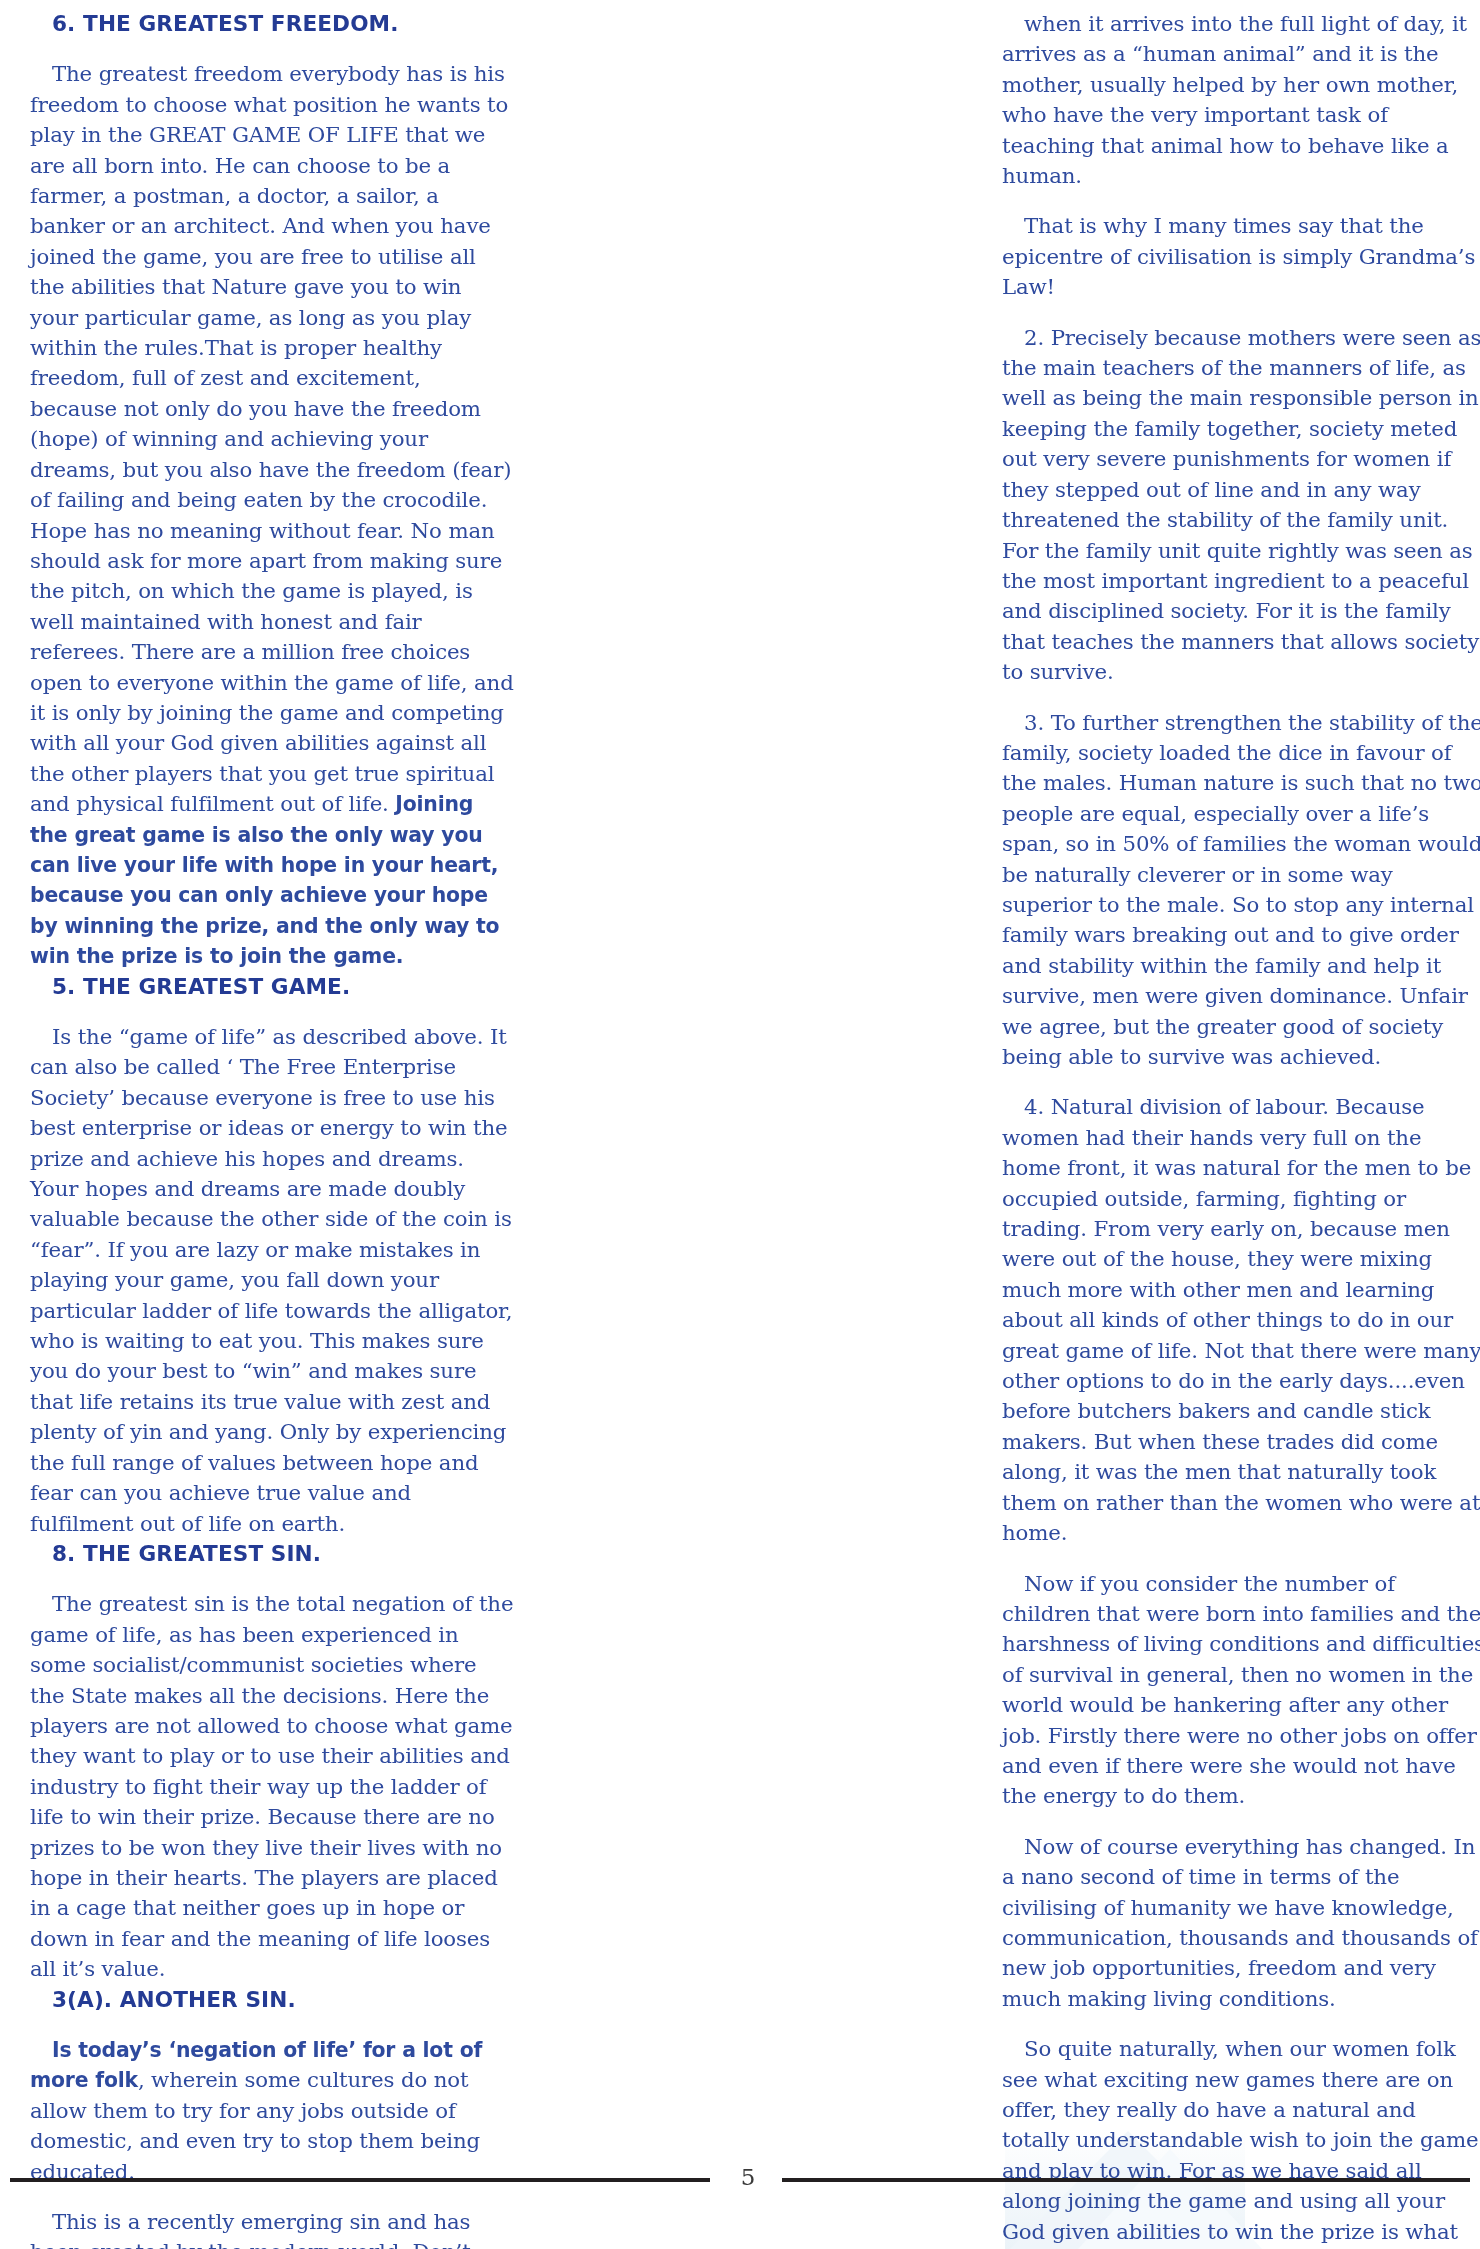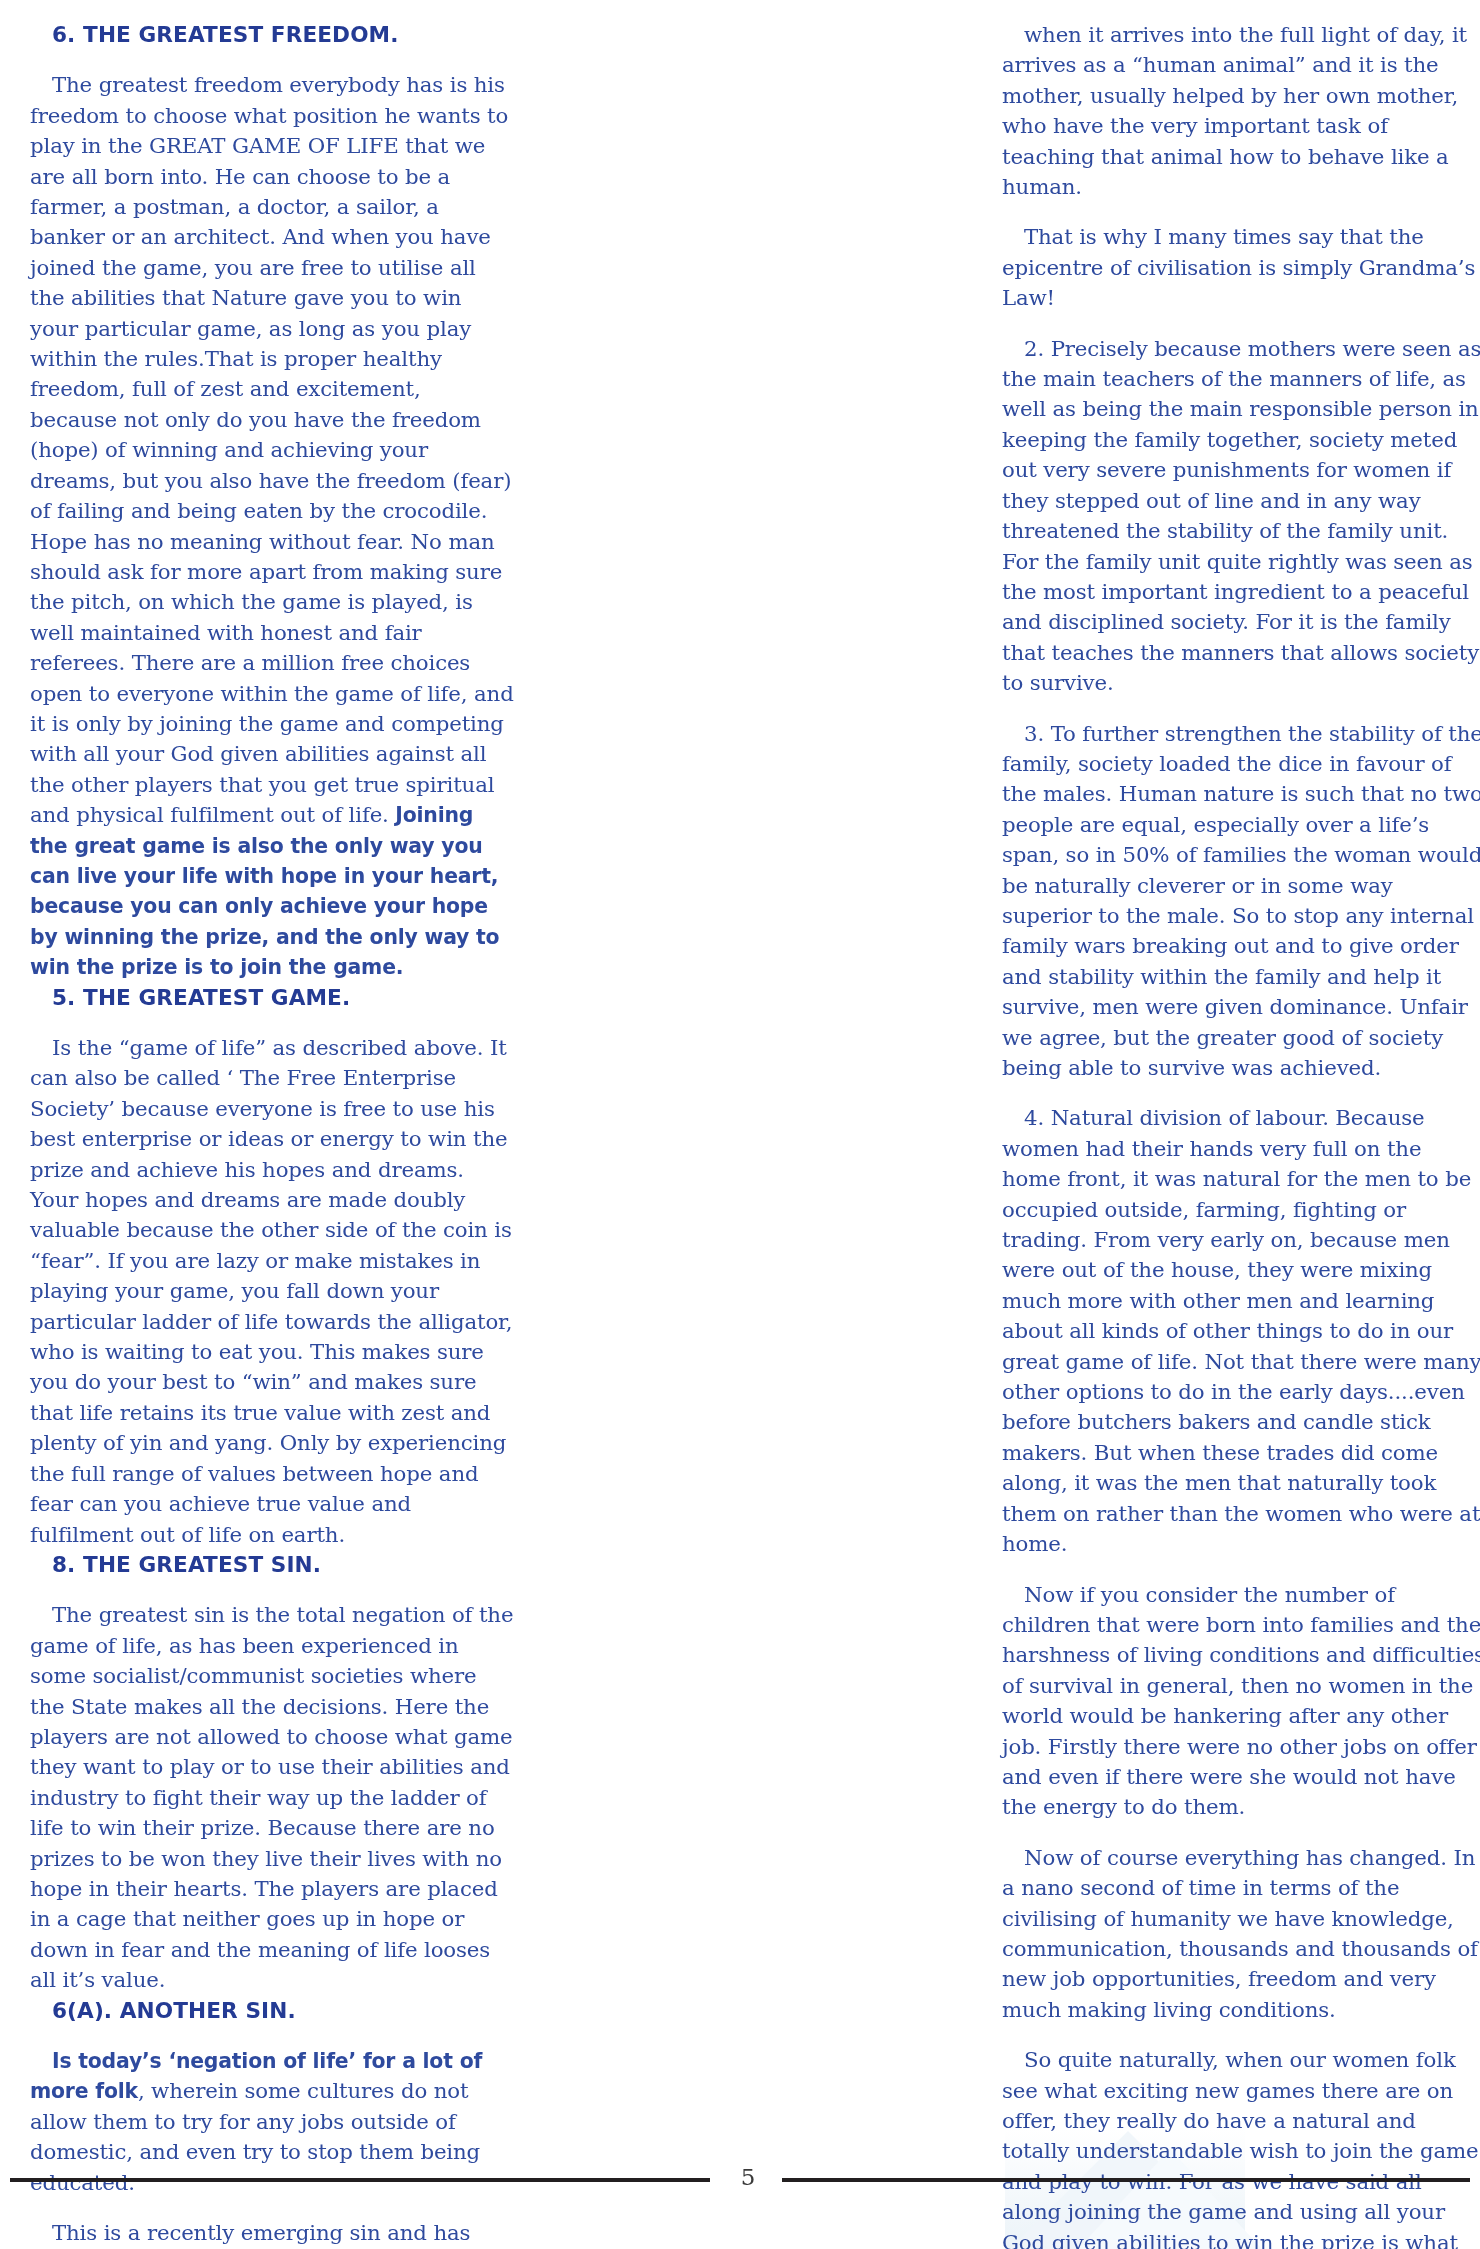--- a/index.html
+++ b/index.html
@@ -45,21 +45,21 @@
     border-bottom: 100px solid rgba(246,250,253,0.95);
   }
 
   .page {
     position: absolute;
     inset: 0;
   }
 
   .columns {
     position: absolute;
-    top: 20px;
+    top: 9px;
     left: 30px;
     width: 1420px;
     height: 2085px;
     display: flex;
     gap: 36px;
   }
   .col {
     width: 484px;
     flex: 0 0 484px;
   }
@@ -133,21 +133,21 @@
   <div class="wm wm-chev2"></div>
 
   <div class="columns">
     <div class="col col-left" id="col-left">
         <h3 class="sec pad-top">6.  THE GREATEST FREEDOM.</h3>
         <p class="indent pad-top-sm"><span>The greatest freedom everybody has is his freedom to choose what position he wants to play in the GREAT GAME OF LIFE that we are all born into. He can choose to be a farmer, a postman, a doctor, a sailor, a banker or an architect. And when you have joined the game, you are free to utilise all the abilities that Nature gave you to win your particular game, as long as you play within the rules.That is proper  healthy freedom, full of zest and excitement, because not only do you have the freedom (hope) of winning and achieving your dreams, but you also have the freedom (fear) of failing and being eaten by the crocodile. Hope has no meaning without fear. No man should ask for more apart from making sure the pitch, on which the game is played, is well maintained with honest and fair referees. There are a million free choices open to everyone within the game of life, and it is only by joining the game and competing with all your God given abilities against all the other players that you get true spiritual and physical fulfilment out of life. </span><b>Joining the great game is also the only way you can live your life with hope in your heart, because you can only achieve your hope by winning the prize, and the only way to win the prize is to join the game.</b></p>
         <h3 class="sec pad-top">5.  THE GREATEST GAME.</h3>
         <p class="indent pad-top-sm"><span>Is the “game of life” as described above. It can also be called ‘ The Free Enterprise Society’ because everyone is free to use his best enterprise or ideas or energy to win the prize and achieve his hopes and dreams. Your hopes and dreams are made doubly valuable because the other side of the coin is “fear”. If you are lazy or make mistakes in playing your game, you fall down your particular ladder of life towards the alligator, who is waiting to eat you. This makes sure you do your best to “win” and makes sure that life retains its true value with zest and plenty of yin and yang. Only by experiencing the full range of values between hope and fear can you achieve true value and fulfilment out of life on earth.</span></p>
         <h3 class="sec pad-top">8.  THE GREATEST SIN.</h3>
         <p class="indent pad-top-sm"><span>The greatest sin is the total negation of the game of life, as has been experienced in some socialist/communist societies where the State makes all the decisions. Here the players are not allowed to choose what game they want to play or to use their abilities and industry to fight their way up the ladder of life to win their prize. Because there are no prizes to be won they live their lives with no hope in their hearts. The players are placed in a cage that neither goes up in hope or down in fear and the meaning of life looses all it’s value.</span></p>
-        <h3 class="sec pad-top">6(A). ANOTHER SIN.</h3>
+        <h3 class="sec pad-top">3(A). ANOTHER SIN.</h3>
         <p class="indent pad-top-sm"><b>Is today’s ‘negation of life’ for a lot of more folk</b><span>, wherein some cultures do not allow them to try for any jobs outside of domestic, and even try to stop them being educated.</span></p>
         <p class="indent pad-top-sm"><span>This is a recently emerging sin and has been created by the modern world. Don’t forget that for thousands of years this situation was accepted as normal. It developed ‘naturally’ and it worked. Despite a lot of unfairness for the women, and perhaps because of their strong domestic role, human societies have arrived reasonably fit and good mannered into  the 20 century. We cannot suddenly now say it was wrong. There must have been a need for it otherwise it would not have happened that way. Humans generally make decisions that will help them survive, and these decisions were not made at the drop of some bright spark’s hat, like communism, but developed naturally over thousands of years.</span></p>
       </div>
     <div class="col col-right" id="col-right">
         <p class="indent"><span>when it arrives into the full light of day, it arrives as a “human animal” and it is the mother, usually helped by her own mother, who have the very important task of teaching that animal how to behave like a human.</span></p>
         <p class="indent pad-top-sm"><span>That is why I many times say that the epicentre of civilisation is simply Grandma’s Law!</span></p>
         <p class="indent pad-top-sm"><span>2.  Precisely because mothers were seen as the main teachers of the manners of life, as well as being the main responsible person in keeping the family together, society meted out very severe punishments for women if they stepped out of line and in any way threatened the stability of the family unit. For the family unit quite rightly was seen as the most important ingredient to a peaceful and disciplined society. For it is the family that teaches the manners that allows society to survive.</span></p>
         <p class="indent pad-top-sm"><span>3.  To further strengthen the stability of the family, society loaded the dice in favour of the males. Human nature is such that no two people are equal, especially over a life’s span, so in 50% of families the woman would be naturally cleverer or in some way superior to the male. So to stop any internal family wars breaking out and to give order and stability within the family and help it survive, men were given dominance. Unfair we agree, but the greater good of society being able to survive was achieved.</span></p>
         <p class="indent pad-top-sm"><span>4.  Natural division of labour. Because women had their hands very full on the home front, it was natural for the men to be occupied outside, farming, fighting or trading. From very early on, because men were out of the house, they were mixing much more with other men and learning about all kinds of other things to do in our great game of life. Not that there were many other options  to do in the early days....even before butchers bakers and candle stick makers. But when these trades did come along, it was the men that naturally took them on rather than the women who were at home.</span></p>
         <p class="indent pad-top-sm"><span>Now if you consider the number of children that were born into families and the harshness of living conditions and difficulties of survival in general, then no women in the world would be hankering after any other job. Firstly there were no other jobs on offer and even if there were she would not have the energy to do them.</span></p>

